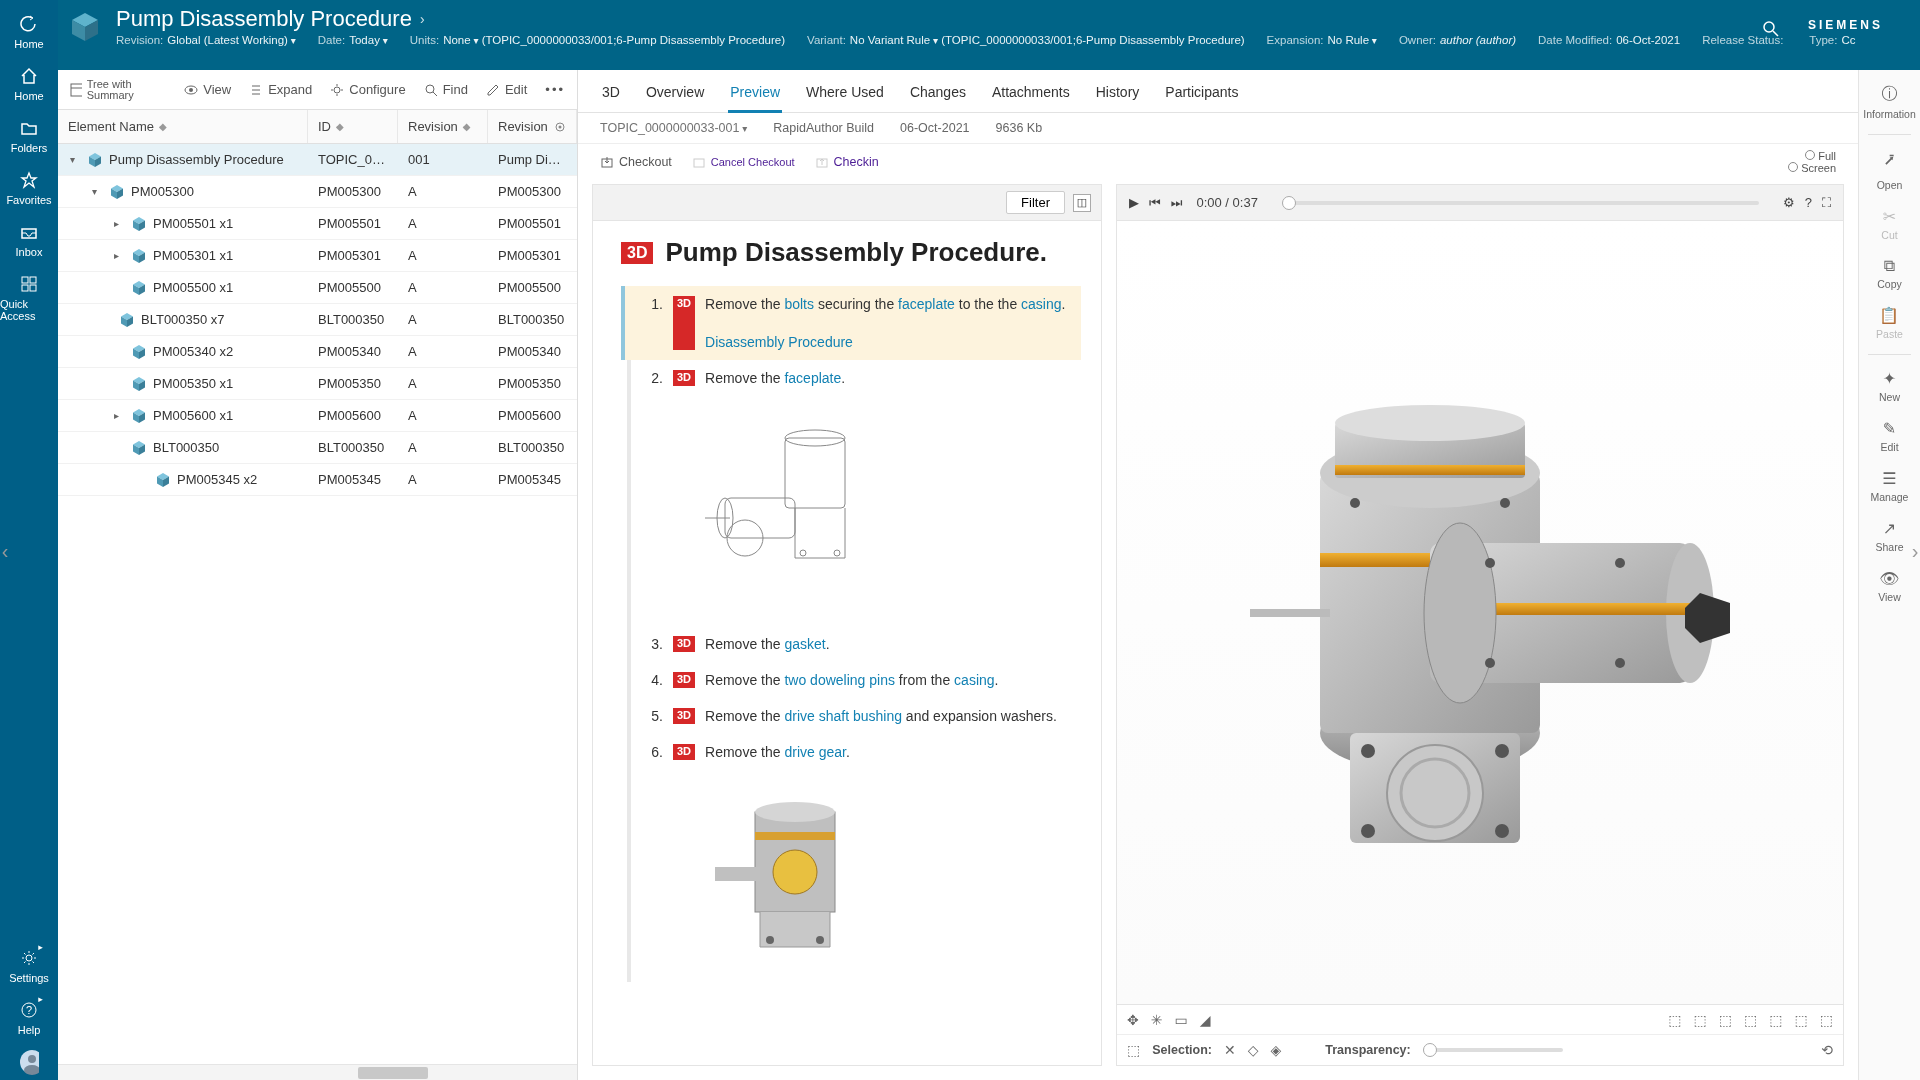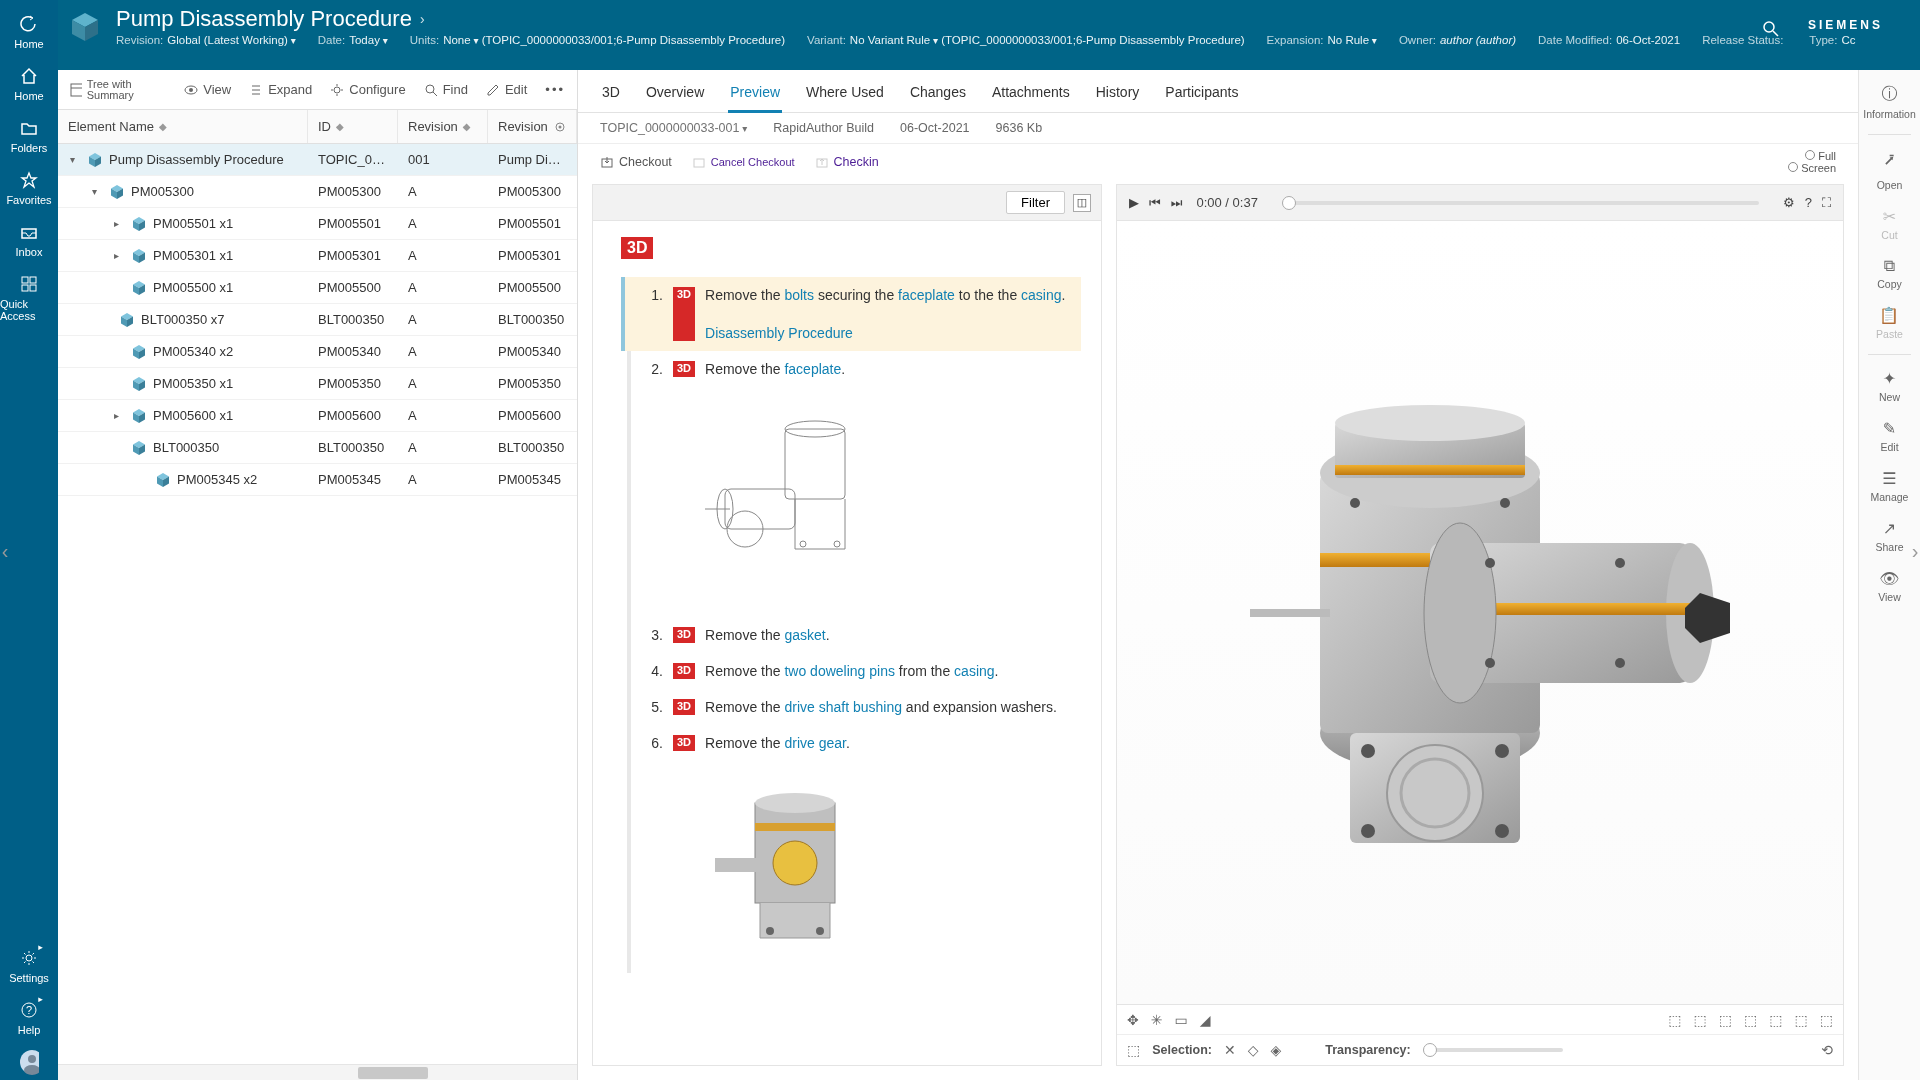--- a/index.html
+++ b/index.html
@@ -545,20 +545,21 @@
           <span class="nav-chev left">‹</span>
 
           <div class="doc">
             <div class="doc-tb">
               <button class="filter-btn">Filter</button>
               <span class="sq-ico">◫</span>
             </div>
             <div class="doc-body">
               <div class="doc-title-row">
                 <span class="badge3d">3D</span>
+                <span class="doc-title">Pump Disassembly Procedure.</span>
               </div>
               <ol class="step-list" id="steps">
                   <li class="step hl">
                     <span class="num">1.</span>
                     <span class="badge3d sm">3D</span>
                     <span>Remove the <a class="lnk">bolts</a> securing the <a class="lnk">faceplate</a> to the the <a class="lnk">casing</a>.<a class="lnk sublink">Disassembly Procedure</a></span>
                   </li>
                   <li class="step">
                     <span class="num">2.</span>
                     <span class="badge3d sm">3D</span>

